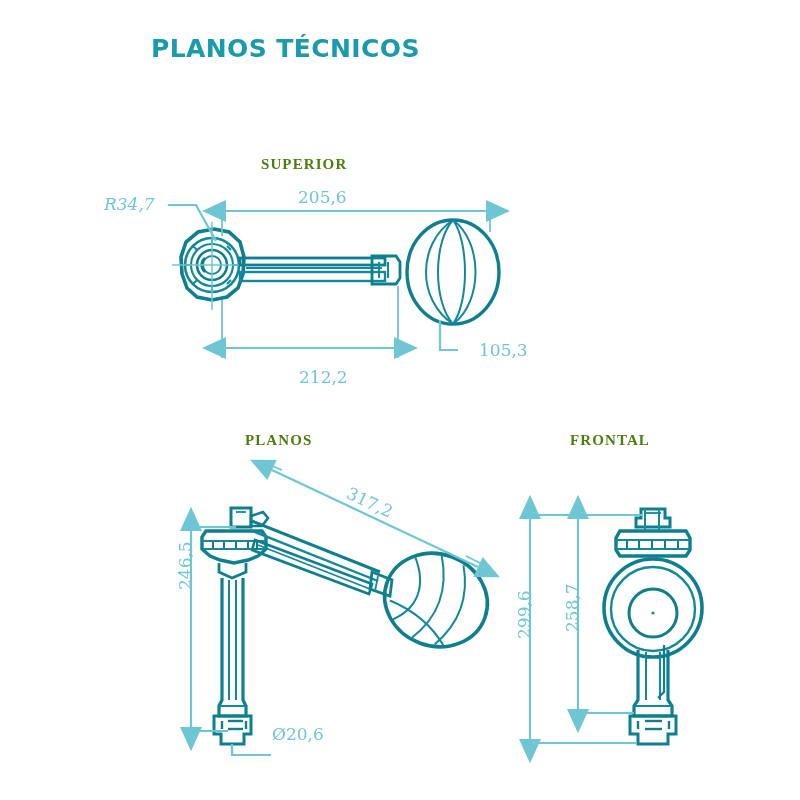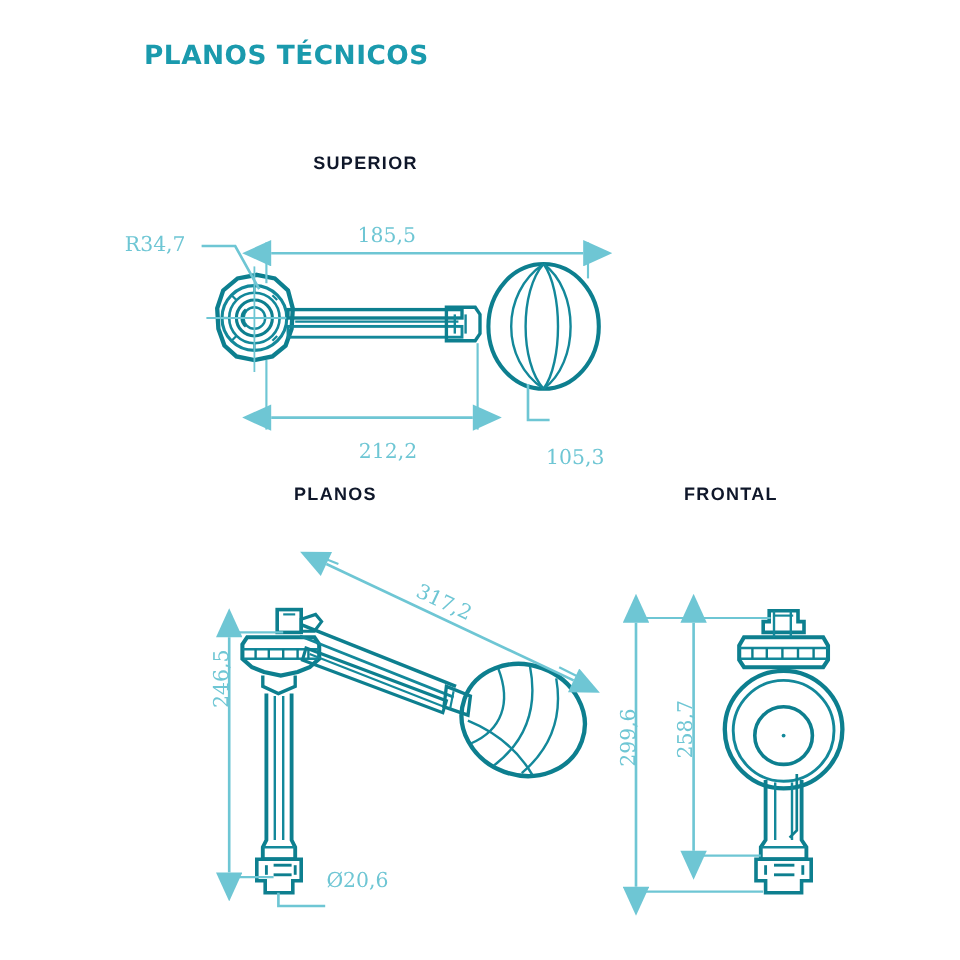--- a/index.html
+++ b/index.html
@@ -3,30 +3,30 @@
 <meta charset="utf-8">
 <style>
   html,body{margin:0;padding:0;}
   body{
     width:800px;height:800px;background:#ffffff;
     font-family:"Liberation Sans", sans-serif;
     overflow:hidden;position:relative;
   }
   #stage{position:absolute;left:0;top:0;width:800px;height:800px;}
   .page-title{
-    position:absolute;left:120px;top:34px;
+    position:absolute;left:151px;top:34px;
     font-family:"DejaVu Sans", sans-serif;
-    font-weight:bold;font-size:22px;letter-spacing:0.4px;
+    font-weight:bold;font-size:25px;letter-spacing:0.4px;
     color:#1a9aad;white-space:nowrap;
   }
   .view-label{
     position:absolute;
-    font-family:Liberation Sans, sans-serif;
+    font-family:Liberation Serif, serif;
     font-weight:bold;font-size:15px;letter-spacing:1.1px;
-    color:#0f172a;white-space:nowrap;
+    color:#4d7c0f;white-space:nowrap;margin-top:28px;
   }
   #label-superior{left:261px;top:128px;}
   #label-lateral{left:245px;top:404px;}
   #label-frontal{left:570px;top:404px;}
   .dim-text{
     position:absolute;
     font-family:"DejaVu Serif", serif;
     font-size:17px;color:#6ec6d4;white-space:nowrap;
   }
   svg{position:absolute;left:0;top:0;}
@@ -250,24 +250,24 @@
       </g>
 
       <g>
         <line x1="570" y1="515" x2="642" y2="515" stroke="#6ec6d4" stroke-width="1.8"></line>
         <line x1="570" y1="713" x2="634" y2="713" stroke="#6ec6d4" stroke-width="1.8"></line>
         <line x1="578" y1="519" x2="578" y2="709" stroke="#6ec6d4" stroke-width="2.2" marker-start="url(#arrL)" marker-end="url(#arrR)"></line>
       </g>
     </g>
   </svg>
 
-  <div class="dim-text" style="left:104px;top:194px;">R34,7</div>
-  <div class="dim-text" style="left:298px;top:187px;">185,5</div>
+  <div class="dim-text" style="left:104px;top:194px;font-style:italic;">R34,7</div>
+  <div class="dim-text" style="left:298px;top:187px;">205,6</div>
   <div class="dim-text" style="left:299px;top:326px;margin-top:41px;">212,2</div>
-  <div class="dim-text" style="left:455px;top:340px;margin-top:32px;">105,3</div>
+  <div class="dim-text" style="left:479px;top:340px;">105,3</div>
 
   <div class="dim-text" style="left:352px;top:483px;transform:rotate(25deg);transform-origin:left top;">317,2</div>
   <div class="dim-text" style="left:175px;top:590px;transform:rotate(-90deg);transform-origin:left top;">246,5</div>
   <div class="dim-text" style="left:272px;top:724px;">Ø20,6</div>
 
   <div class="dim-text" style="left:514px;top:639px;transform:rotate(-90deg);transform-origin:left top;">299,6</div>
   <div class="dim-text" style="left:562px;top:632px;transform:rotate(-90deg);transform-origin:left top;">258,7</div>
 
 </div>
 

